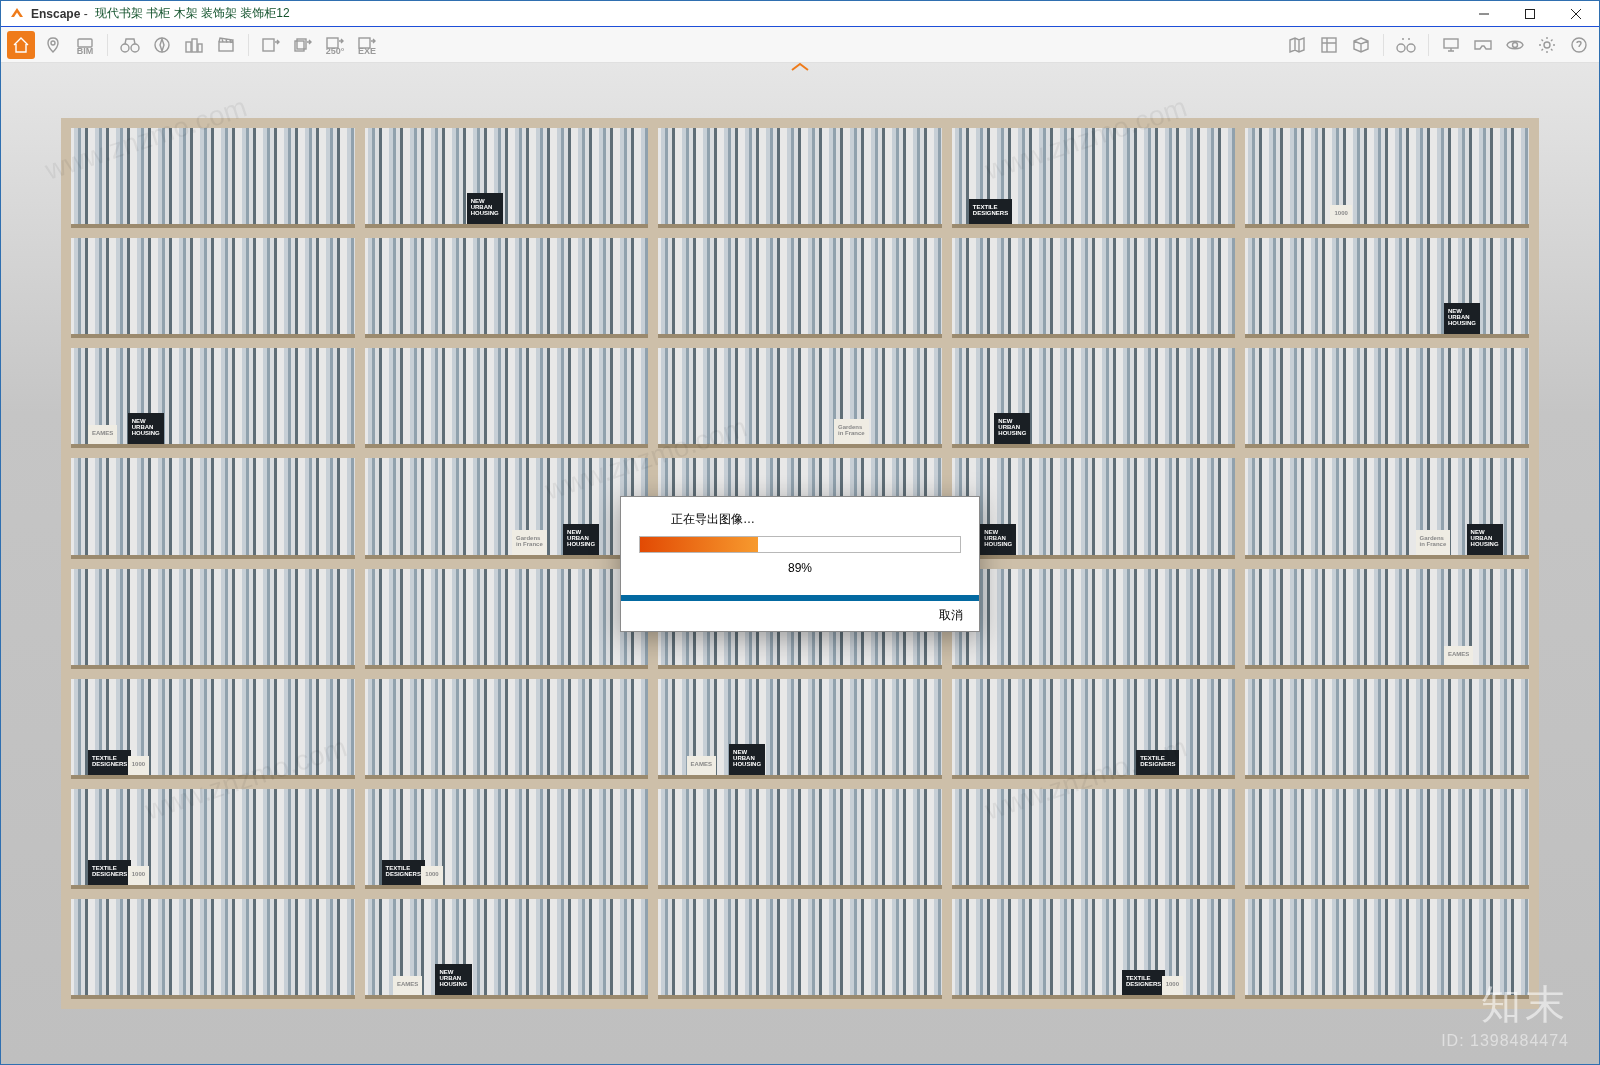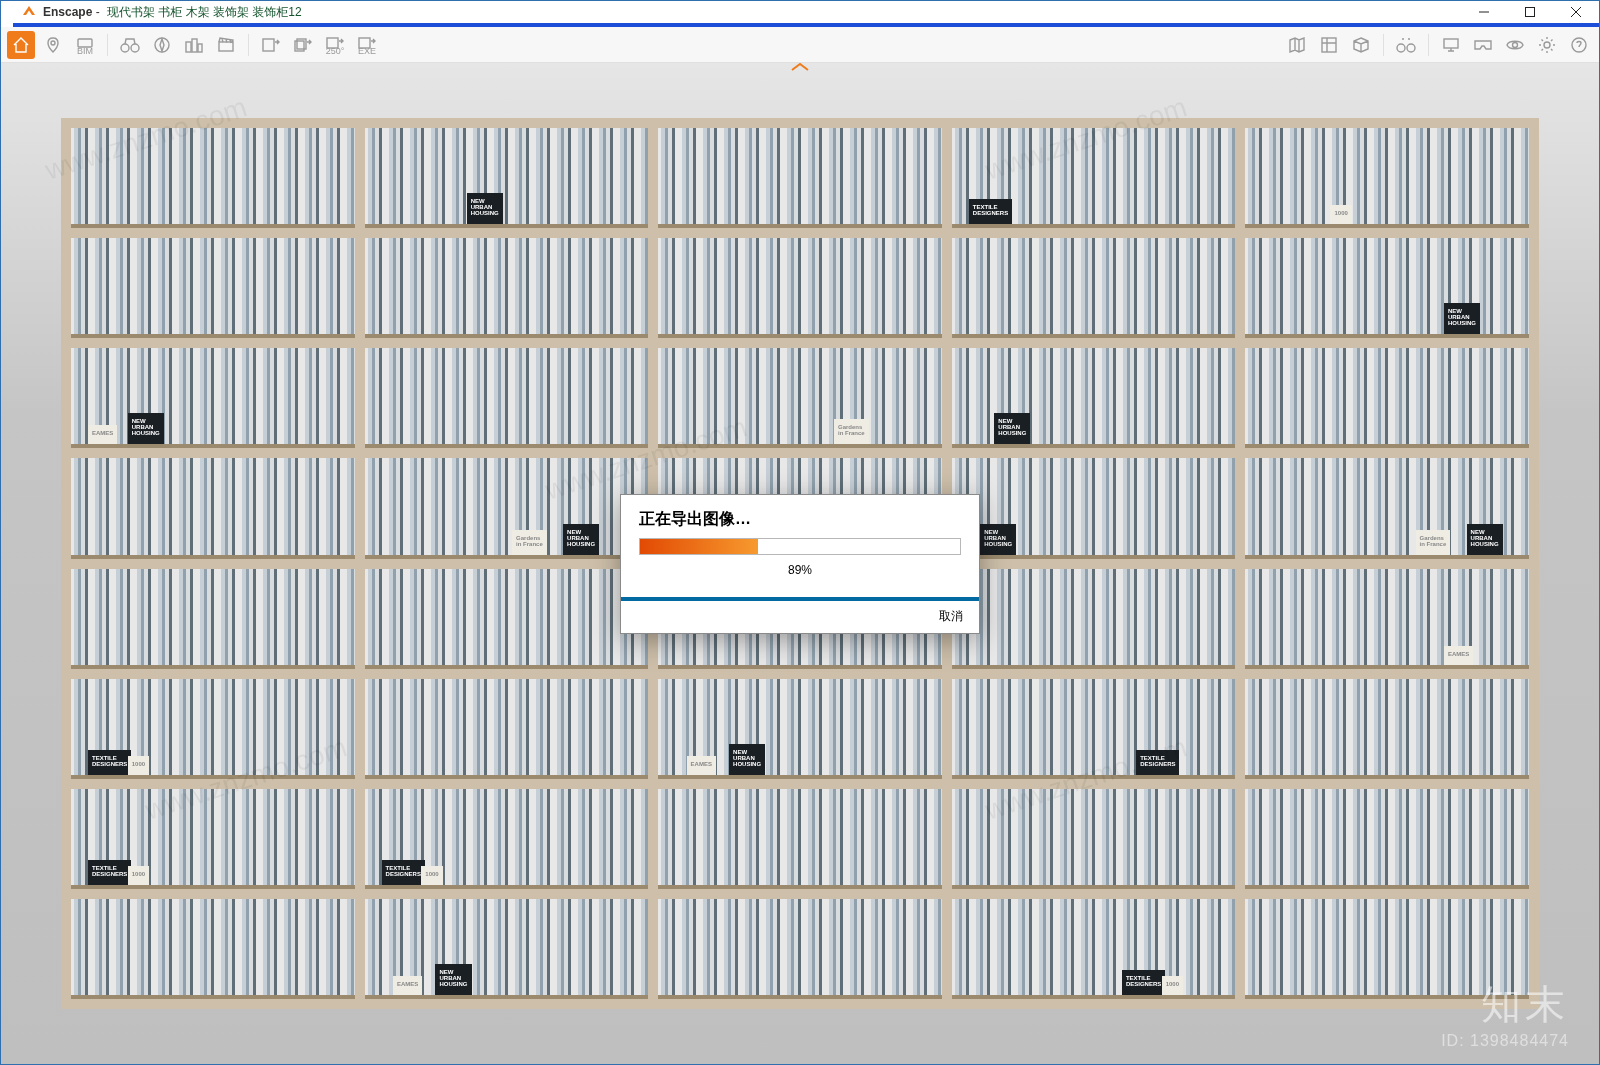--- a/index.html
+++ b/index.html
@@ -1,54 +1,54 @@
 <!DOCTYPE html>
 <html><head>
 <meta charset="utf-8">
 <style>
   * { box-sizing: border-box; margin: 0; padding: 0; }
   html, body { width: 1600px; height: 1065px; font-family: "Segoe UI", "Microsoft YaHei", sans-serif; overflow: hidden; background:#fff;}
   .window { width:100%; height:100%; border:1px solid #2f6fb0; display:flex; flex-direction:column; position:relative;}
-  .titlebar { height:26px; background:#fff; display:flex; align-items:center; font-size:12px; color:#333; border-bottom:4px solid #1d4ed8;margin-left:12px;}
+  .titlebar { height:26px; background:#fff; display:flex; align-items:center; font-size:12px; color:#333; border-bottom:1px solid #1d4ed8;}
   .titlebar .logo { width:20px; height:20px; margin:0 4px 0 6px; display:flex; align-items:center; justify-content:center;}
   .titlebar .logo svg { display:block;}
   .titlebar .title { flex:0 0 auto; font-weight:600;}
   .titlebar .subtitle { margin-left:4px; color:#14532d;}
   .titlebar .spacer { flex:1;}
   .win-controls { display:flex; height:100%;}
   .win-btn { width:46px; display:flex; align-items:center; justify-content:center; cursor:default;}
   .win-btn svg { stroke:#222; stroke-width:1; fill:none;}
   .toolbar { height:36px; background:#f7f7f7; border-bottom:1px solid #e0e0e0; display:flex; align-items:center; padding:0 6px; gap:4px;}
   .tool { width:28px; height:28px; display:flex; align-items:center; justify-content:center; border-radius:3px; color:#9a9a9a;}
   .tool.active { background:#ef7b1a; color:#fff;}
   .tool svg { stroke:currentColor; fill:none; stroke-width:1.4;}
   .tool-label { font-size:9px; color:#9a9a9a; margin-top:-6px;}
-  .bim-wrap { display:flex; flex-direction:column; align-items:center; width:28px;}
+  .bim-wrap { display:flex; flex-direction:column; align-items:center; width:28px;font-weight:bold;}
   .tool-spacer { flex:1;}
   .sep { width:1px; height:22px; background:#e0e0e0; margin:0 4px;}
   .handle { position:absolute; top:61px; left:50%; transform:translateX(-50%); z-index:5;}
   .handle svg { display:block;}
   .viewport { flex:1; position:relative; background:#d8d8d8; overflow:hidden;}
   .render { position:absolute; inset:0; background:
      linear-gradient(#e6e6e6,#c5c5c5 35%, #bfbfbf 100%);
   }
   .shelf { position:absolute; left:60px; right:60px; top:55px; bottom:55px; background:#cdbfa9; display:grid; grid-template-columns:repeat(5,1fr); grid-template-rows:repeat(8,1fr); gap:10px; padding:10px;}
   .cell { background:linear-gradient(180deg,#b5a48c 0%, #a8967b 100%); position:relative; overflow:hidden; box-shadow: inset 12px -6px 18px rgba(0,0,0,.25);}
   .cell::before {content:""; position:absolute; inset:0; background:repeating-linear-gradient(90deg,#e8e8e8 0 3px,#c7cfd6 3px 7px,#90a1ad 7px 10px,#dadde0 10px 14px,#5f6e77 14px 17px,#e8e8e8 17px 21px);}
   .cell::after { content:""; position:absolute; left:0; right:0; bottom:0; height:4px; background:#9b8a6e;}
   .tag { position:absolute; background:#1a1f24; color:#fff; font-size:6px; line-height:1; padding:5px 4px 8px 4px; z-index:2; font-weight:700;}
   .tag.light { background:#efece3; color:#888;}
   .cell .tag { bottom:4px;}
   .dialog { position:absolute; left:50%; top:50%; width:360px; transform:translate(-50%,-50%); background:#fff; border:1px solid #8a8a8a; box-shadow:0 6px 26px rgba(0,0,0,.35); z-index:20; font-size:12px;}
   .dialog-body { padding:14px 18px 10px 18px;}
-  .dialog-title { font-weight:700; margin-bottom:8px; font-size:16px;}
+  .dialog-title { font-weight:400; margin-bottom:8px; font-size:12px;margin-left:32px;}
   .progress-outer { height:17px; border:1px solid #b8b8b8; background:#fff; position:relative; margin-bottom:8px;}
   .progress-inner { position:absolute; left:0; top:0; bottom:0; background:linear-gradient(90deg,#e24a04,#f79a2e);}
   .progress-text { text-align:center; font-size:12px; margin-bottom:10px;}
-  .dialog-footer { height:36px; border-top:4px solid #0369a1; display:flex; align-items:center; justify-content:flex-end; padding:0 14px;}
+  .dialog-footer { height:36px; border-top:6px solid #0369a1; display:flex; align-items:center; justify-content:flex-end; padding:0 14px;}
   .dlg-btn { font-size:12px; color:#000; background:none; border:none; padding:4px 2px;}
   .watermark-brand { position:absolute; right:30px; bottom:14px; z-index:30; text-align:right; color:rgba(255,255,255,.55); font-weight:300; letter-spacing:4px;margin-left:48px;}
   .watermark-brand .line1 { font-size:40px;}
   .watermark-brand .line2 { font-size:16px; letter-spacing:1px; color:rgba(255,255,255,.5);}
   .wm-diag { position:absolute; color:rgba(0,0,0,.06); font-size:28px; transform:rotate(-18deg); pointer-events:none; z-index:15; white-space:nowrap;}
 </style>
 </head>
 <body>
 
 <div class="window">

